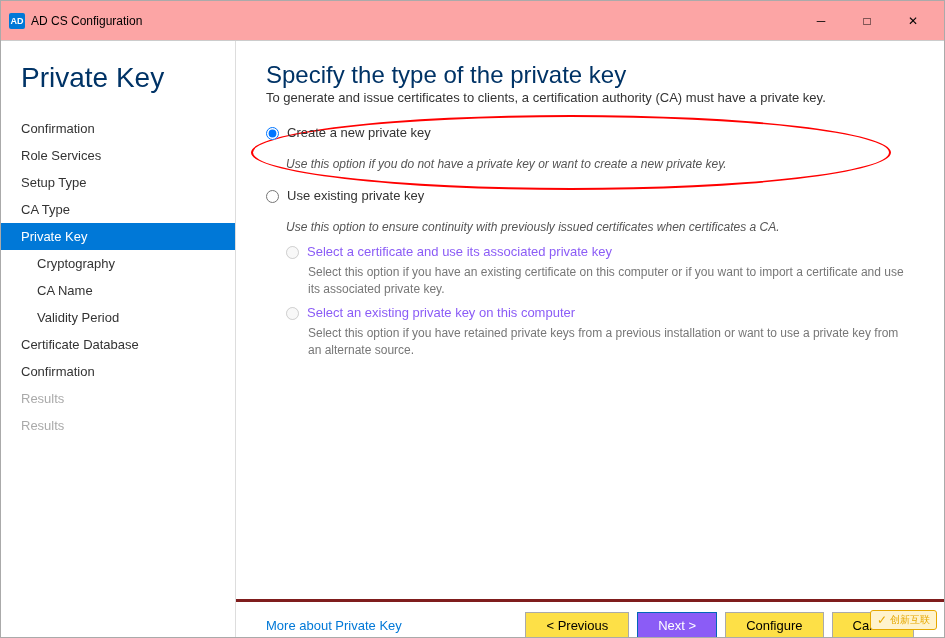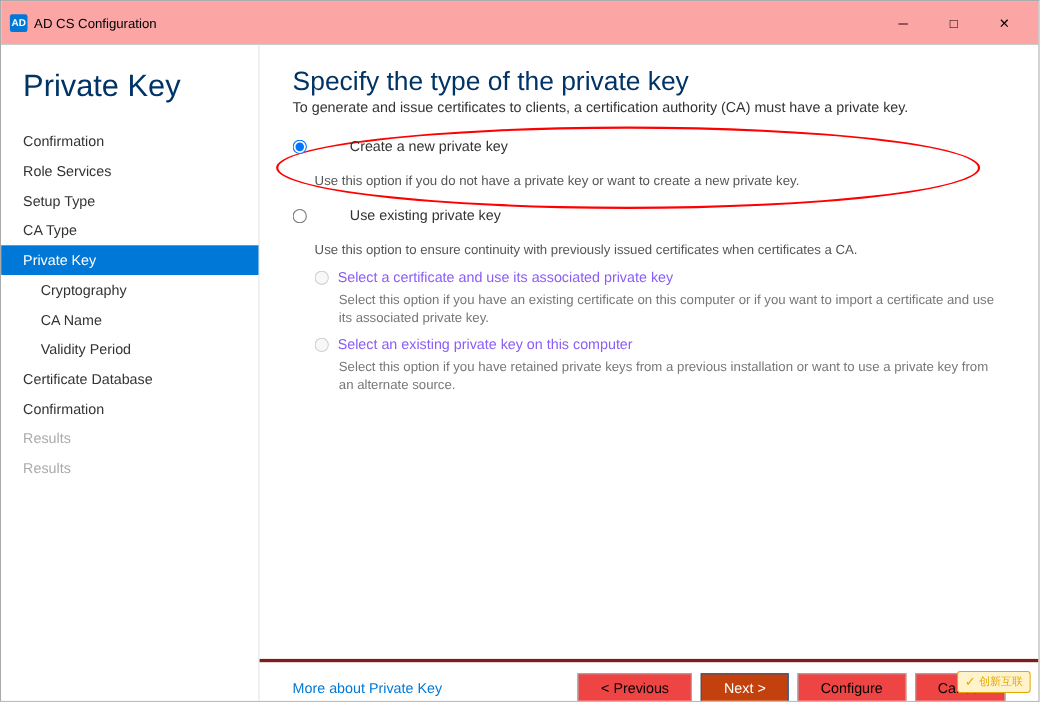--- a/index.html
+++ b/index.html
@@ -148,38 +148,38 @@
 
     
     .radio-group {
       margin-bottom: 15px;
       position: relative;
     }
     .radio-option {
       display: flex;
       align-items: flex-end;
       margin-bottom: 5px;
-      gap: 31px;
     }
     .radio-option input[type="radio"] {
       margin-top: 2px;
       margin-right: 8px;
       cursor: pointer;
     }
     .radio-label {
       font-size: 13px;
       color: #333;
       font-weight: 400;
     }
     .radio-desc {
       font-size: 12px;
       color: #555;
       margin-left: 20px;
       margin-top: 16px;
       line-height: 1.4;
+      font-style: italic;
     }
     .sub-radio-group {
       margin-left: 20px;
       margin-top: 8px;
     }
     .sub-radio-option {
       display: flex;
       align-items: flex-start;
       margin-bottom: 5px;
     }
@@ -229,24 +229,24 @@
 
     .footer-buttons {
       display: flex;
       gap: 8px;
     }
     .btn {
       padding: 5px 20px;
       font-size: 13px;
       cursor: pointer;
       border: 1px solid #aaa;
-      background: #ef4444;
+      background: #fde047;
     }
     .btn.primary {
-      background: #c2410c;
+      background: #8b5cf6;
       color: white;
       border-color: #0067b8;
     }
 
     
     .watermark {
       position: fixed;
       bottom: 8px;
       right: 8px;
       font-size: 10px;

